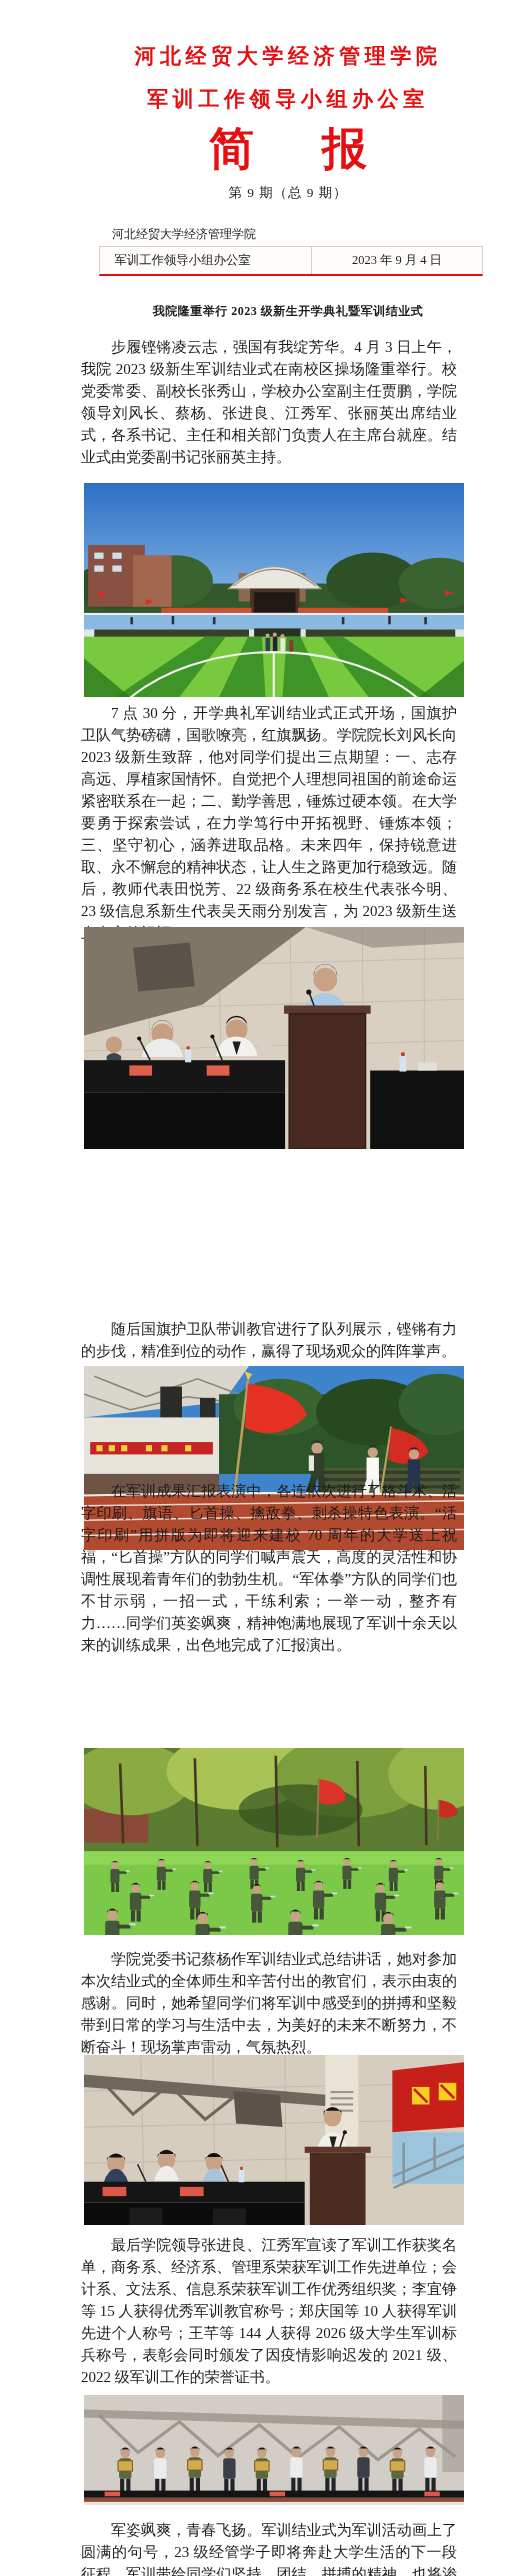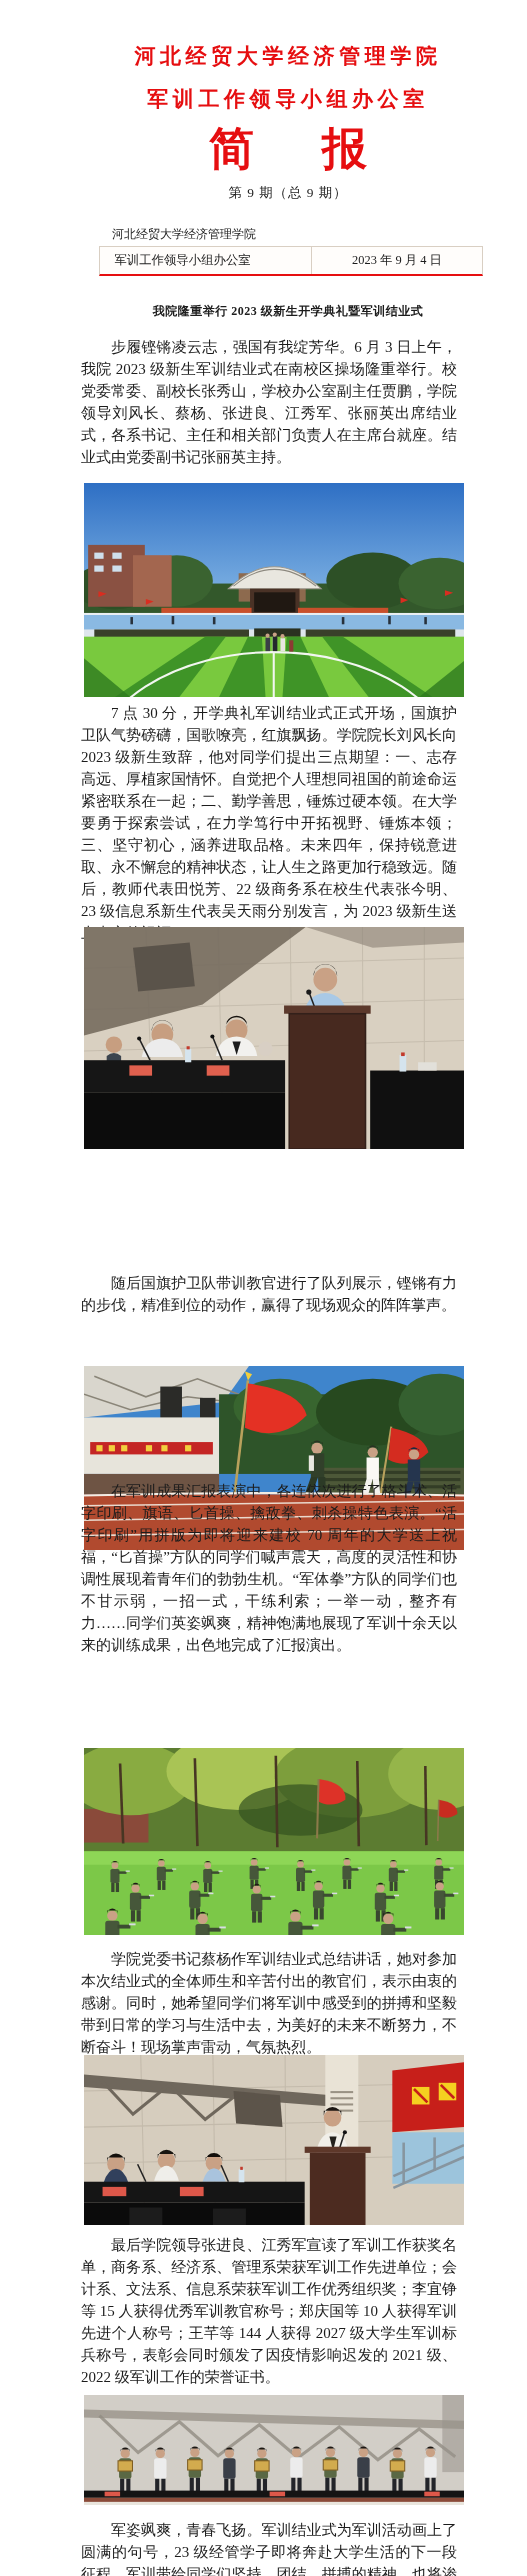--- a/index.html
+++ b/index.html
@@ -21,21 +21,21 @@
   .pub-box{ top:246px; left:75px; width:382px; height:27px; display:flex;
             border:1px solid #d9cfc3; border-bottom:2.1px solid var(--red); background:#fffdfb; }
   .pub-box .cell-l{ width:212px; border-right:1px solid #d9cfc3; display:flex; align-items:center;
                     padding-left:14.4px; font-size:12.4px; box-sizing:border-box; }
   .pub-box .cell-r{ flex:1; display:flex; align-items:center; justify-content:center; font-size:12.4px;font-family:Liberation Serif, serif; }
 
   .article-title{ top:303px; font-size:12px; font-weight:bold; letter-spacing:0.5px; }
 
   .para{ position:absolute; left:81px; width:376px; font-size:15px; line-height:22px;
          text-align:justify; text-indent:2em; margin:0; }
-  .p1{ top:336px; } .p2{ top:702px; } .p3{ top:1179px; } .p4{ top:1272px; }
+  .p1{ top:336px; } .p2{ top:702px; } .p3{ top:1179px; } .p4{ top:1318px; }
   .p5{ top:1480px; } .p6{ top:1948px; } .p7{ top:2234px; } .p8{ top:2519px; }
 
   .photo{ position:absolute; left:84px; width:380px; overflow:hidden; background:#dfe6ec; }
   .ph1{ top:483px;  height:214px; } .ph2{ top:927px; height:222px; }
   .ph3{ top:1366px; height:184px; } .ph4{ top:1748px; height:187px; }
   .ph5{ top:2055px; height:170px; } .ph6{ top:2395px; height:110px; }
   .photo svg{ display:block; width:100%; height:100%; }
 </style>
 </head>
 <body>
@@ -51,21 +51,21 @@
   <div class="abs center issue">第 9 期（总 9 期）</div>
   <div class="abs publisher">河北经贸大学经济管理学院</div>
 
   <div class="abs pub-box">
     <div class="cell-l">军训工作领导小组办公室</div>
     <div class="cell-r">2023 年 9 月 4 日</div>
   </div>
 
   <div class="abs center article-title">我院隆重举行 2023 级新生开学典礼暨军训结业式</div>
 
-  <p class="para p1">步履铿锵凌云志，强国有我绽芳华。6 月 3 日上午，我院 2023 级新生军训结业式在南校区操场隆重举行。校党委常委、副校长张秀山，学校办公室副主任贾鹏，学院领导刘风长、蔡杨、张进良、江秀军、张丽英出席结业式，各系书记、主任和相关部门负责人在主席台就座。结业式由党委副书记张丽英主持。</p>
+  <p class="para p1">步履铿锵凌云志，强国有我绽芳华。4 月 3 日上午，我院 2023 级新生军训结业式在南校区操场隆重举行。校党委常委、副校长张秀山，学校办公室副主任贾鹏，学院领导刘风长、蔡杨、张进良、江秀军、张丽英出席结业式，各系书记、主任和相关部门负责人在主席台就座。结业式由党委副书记张丽英主持。</p>
 
   <div class="photo ph1">
     <svg viewBox="0 0 737 415" preserveAspectRatio="none">
       <defs>
         <linearGradient id="sky1" x1="0" y1="0" x2="0" y2="1">
           <stop offset="0" stop-color="#2e6fc4"></stop>
             <stop offset="1" stop-color="#8fc0ea"></stop>
         </linearGradient>
       </defs>
       <rect width="737" height="270" fill="url(#sky1)"></rect>
@@ -393,21 +393,21 @@
         <rect x="186" y="256" width="46" height="18" fill="#de584a"></rect>
       <rect x="300" y="222" width="11" height="25" fill="#d5e4ee"></rect>
         <rect x="303" y="217" width="5" height="6" fill="#c23a2c"></rect>
       <line x1="120" y1="246" x2="104" y2="212" stroke="#222" stroke-width="3"></line>
         <line x1="280" y1="246" x2="266" y2="214" stroke="#222" stroke-width="3"></line>
       <rect x="88" y="296" width="64" height="34" fill="#1c1c1c"></rect>
         <rect x="250" y="298" width="64" height="32" fill="#1c1c1c"></rect>
     </svg>
   </div>
 
-  <p class="para p7">最后学院领导张进良、江秀军宣读了军训工作获奖名单，商务系、经济系、管理系荣获军训工作先进单位；会计系、文法系、信息系荣获军训工作优秀组织奖；李宜铮等 15 人获得优秀军训教官称号；郑庆国等 10 人获得军训先进个人称号；王芊等 144 人获得 2027 级大学生军训标兵称号，表彰会同时颁发了因疫情影响迟发的 2021 级、2022 级军训工作的荣誉证书。</p>
+  <p class="para p7">最后学院领导张进良、江秀军宣读了军训工作获奖名单，商务系、经济系、管理系荣获军训工作先进单位；会计系、文法系、信息系荣获军训工作优秀组织奖；李宜铮等 15 人获得优秀军训教官称号；郑庆国等 10 人获得军训先进个人称号；王芊等 144 人获得 2026 级大学生军训标兵称号，表彰会同时颁发了因疫情影响迟发的 2021 级、2022 级军训工作的荣誉证书。</p>
 
   <div class="photo ph6">
     <svg viewBox="0 0 737 214" preserveAspectRatio="none">
       <defs>
         <g id="person6">
             <circle cx="0" cy="-46" r="9" fill="#c9a185"></circle>
             <path d="M-9 -49 a9 9 0 0 1 18 0 l0 -5 -18 0z" fill="#1b1713"></path>
             <rect x="-12" y="-37" width="24" height="40" rx="5"></rect>
             <rect x="-10" y="3" width="8" height="30" fill="#23242a"></rect>
             <rect x="2" y="3" width="8" height="30" fill="#23242a"></rect>

